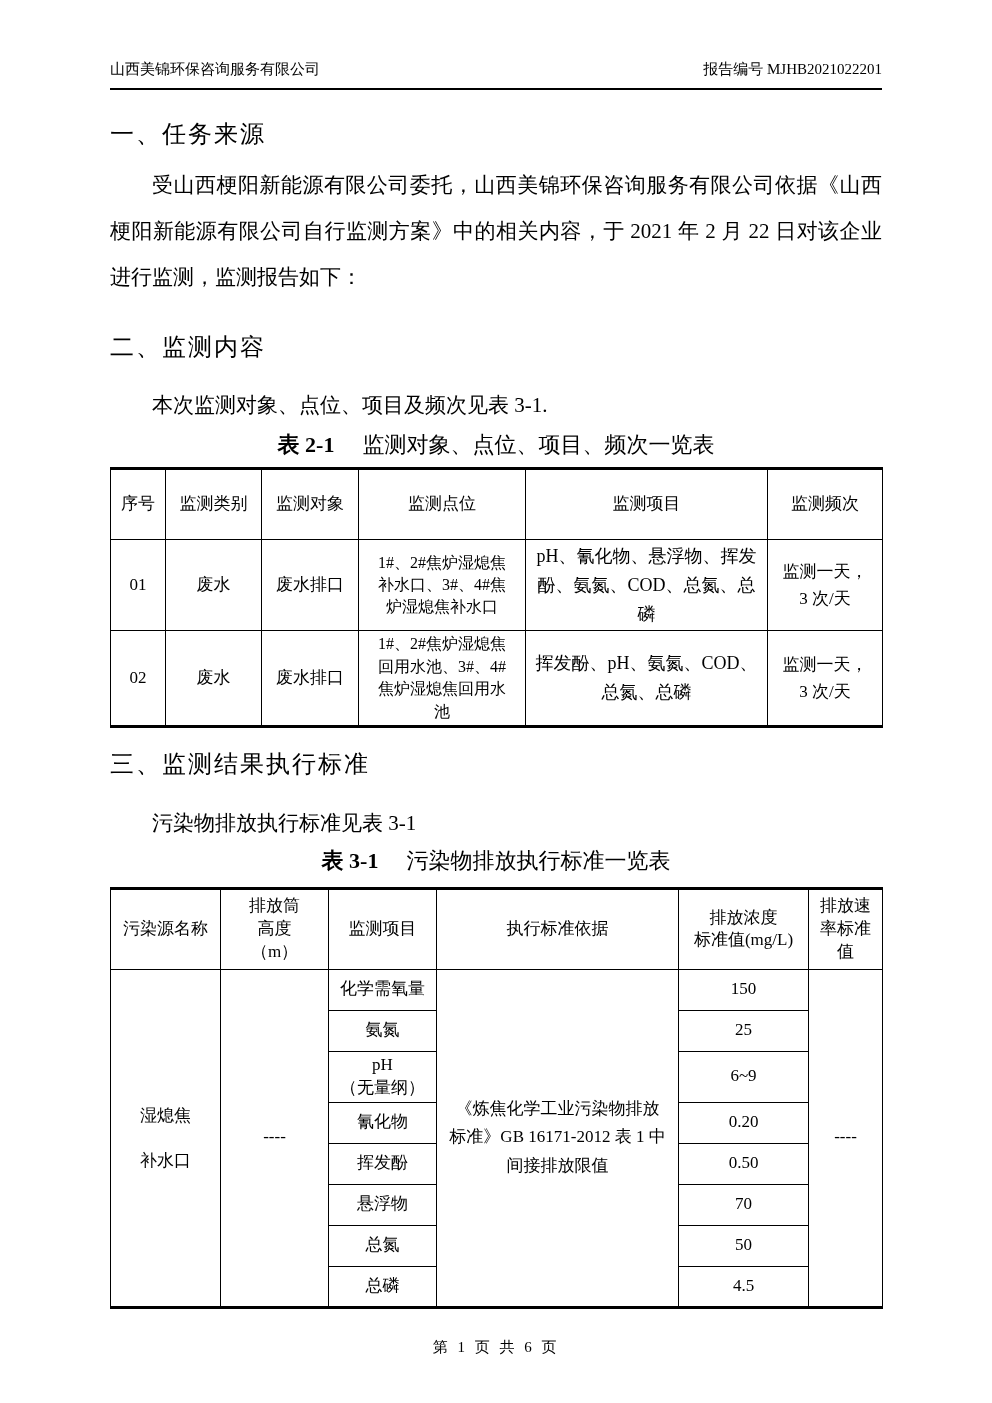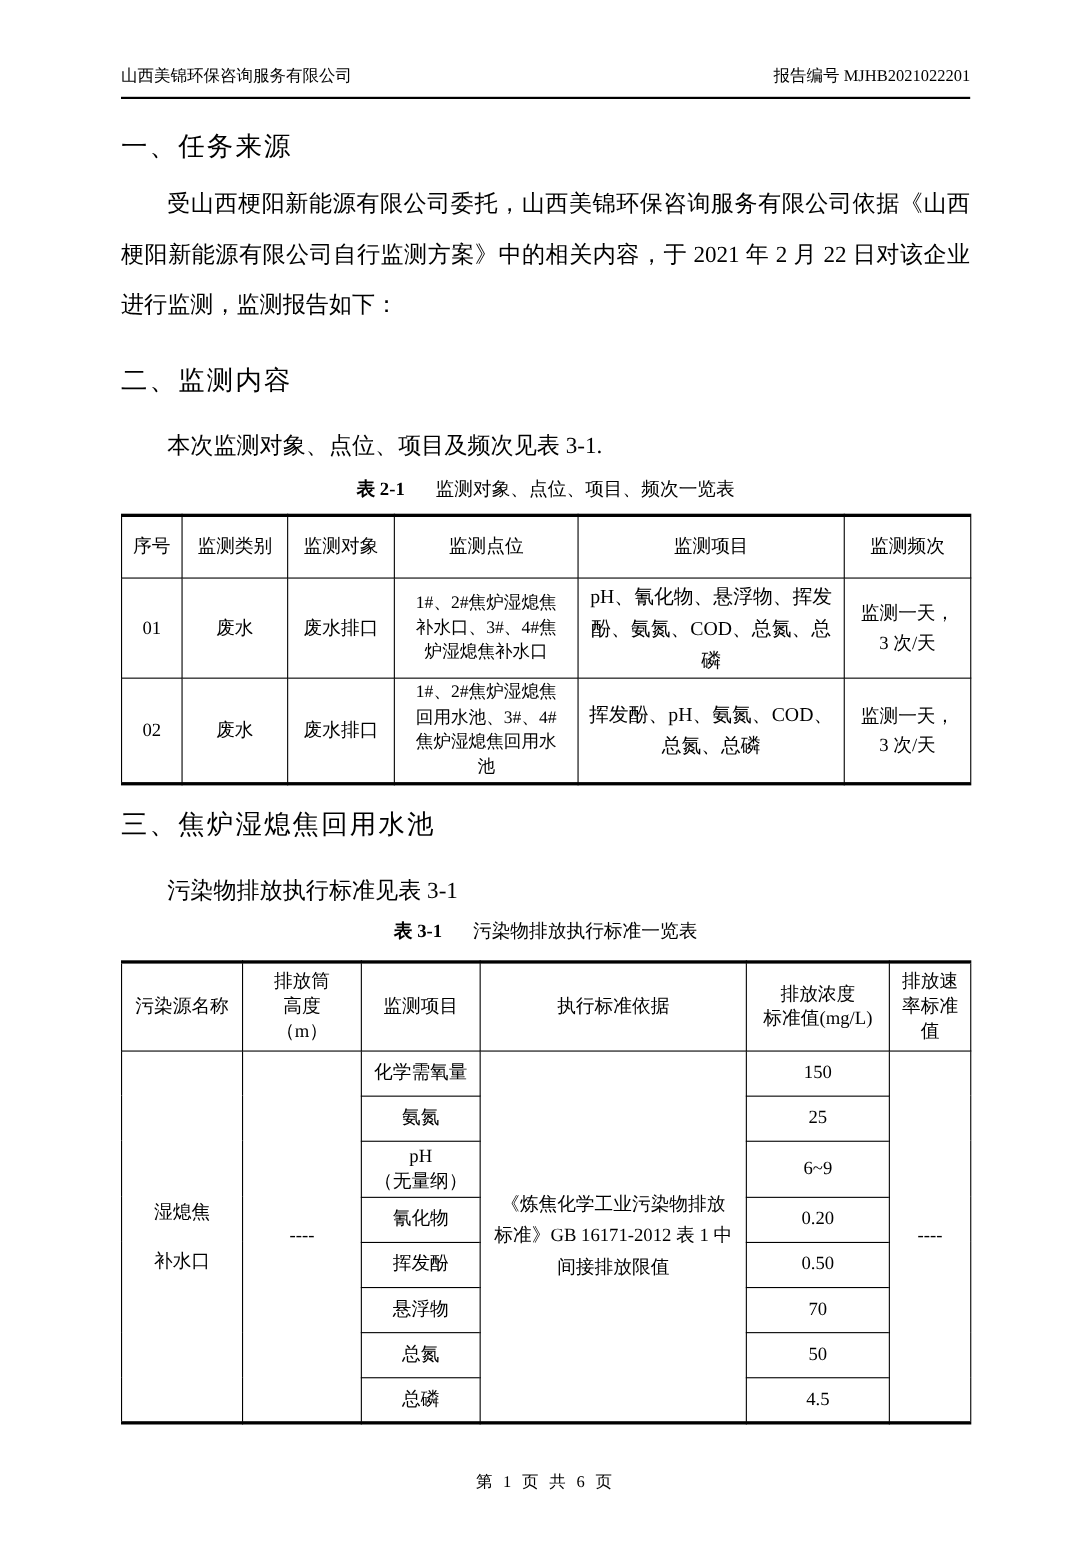--- a/index.html
+++ b/index.html
@@ -45,21 +45,21 @@
     font-size:21px;
     line-height:32px;
     text-indent:2em;
   }
   .intro-2 { margin-top:27px; }
   .intro-3 { margin-top:28px; }
 
   
   .tbl-caption {
     text-align:center;
-    font-size:17px;
+    font-size:22px;
     line-height:26px;
   }
   .cap-2 { margin-top:11px; }
   .cap-3 { margin-top:9px; }
   .tbl-caption .cap-label { font-weight:bold; }
   .tbl-caption .cap-title { margin-left:28px; }
 
   
   table {
     border-collapse:collapse;
@@ -73,21 +73,21 @@
   th, td {
     border:1px solid #000;
     font-weight:normal;
     text-align:center;
     vertical-align:middle;
     font-size:17px;
     line-height:1.35;
     white-space:pre-line;
     padding:2px 4px;
   }
-  .tbl-2 .hdr-row   { height:57px; }
+  .tbl-2 .hdr-row   { height:71px; }
   .tbl-2 .data-row  { height:70px; }
   .tbl-2 .cell-location { font-size:16px; line-height:1.4; padding:2px 16px; }
   .tbl-2 .cell-items    { font-size:18px; line-height:1.6; }
   .tbl-2 .cell-freq     { font-size:17px; line-height:1.6; }
 
   .tbl-3 .hdr-row  { height:81px; }
   .tbl-3 .item-row { height:41px; }
   .tbl-3 .cell-source { line-height:45px; }
   .tbl-3 .cell-basis  { line-height:1.7; padding:2px 12px; }
 
@@ -156,21 +156,21 @@
         <td>废水</td>
         <td>废水排口</td>
         <td class="cell-location">1#、2#焦炉湿熄焦回用水池、3#、4#焦炉湿熄焦回用水池</td>
         <td class="cell-items">挥发酚、pH、氨氮、COD、总氮、总磷</td>
         <td class="cell-freq">监测一天，
 3 次/天</td>
       </tr>
     </tbody>
       </table>
 
-    <div class="sec-heading h3">三、焦炉湿熄焦回用水池</div>
+    <div class="sec-heading h3">三、监测结果执行标准</div>
 
     <p class="intro intro-3">污染物排放执行标准见表 3-1</p>
 
     <div class="tbl-caption cap-3">
       <span class="cap-label">表 3-1</span><span class="cap-title">污染物排放执行标准一览表</span>
     </div>
 
     <table class="tbl-3">
       <colgroup>
         <col style="width:110px">

